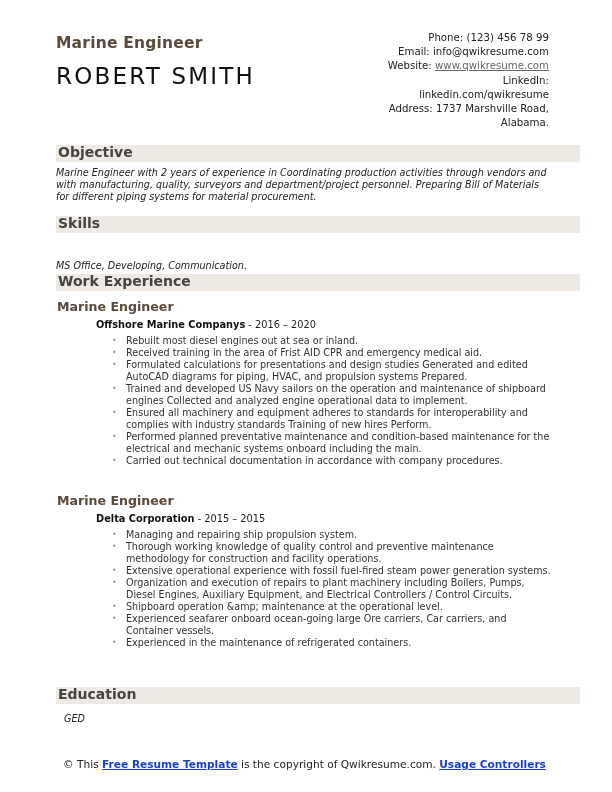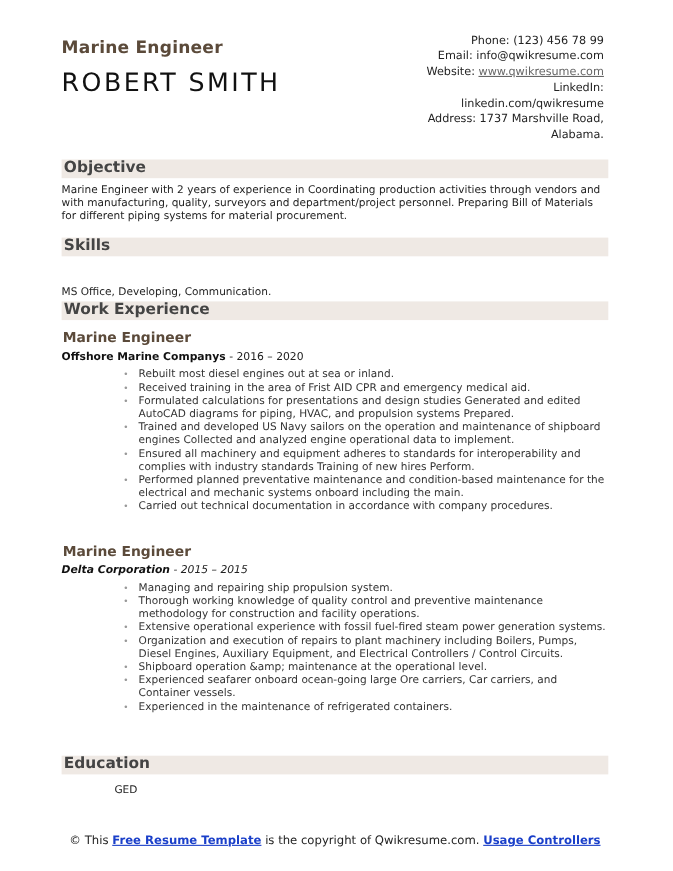--- a/index.html
+++ b/index.html
@@ -2,26 +2,26 @@
 <html><head>
 <meta charset="utf-8">
 <style>
   html, body { margin: 0; padding: 0; background: #ffffff; }
   body { width: 612px; height: 792px; position: relative; overflow: hidden;
          font-family: "DejaVu Sans", sans-serif; color: #222; }
   .role-title { position: absolute; left: 56px; top: 34px; font-size: 15.5px; font-weight: bold; color: #5b4a3a; letter-spacing: 0.2px; }
   .name { position: absolute; left: 56px; top: 63px; font-size: 23px; color: #111; letter-spacing: 2.2px; }
   .contact { position: absolute; right: 63px; top: 31px; width: 220px; text-align: right; font-size: 10.2px; line-height: 14.2px; color: #222; }
   .contact a { color: #666; text-decoration: underline; }
-  .section-bar { position: absolute; left: 56px; width: 497px; height: 17px; background: #efe9e4; }
+  .section-bar { position: absolute; left: 56px; width: 497px; height: 17px; background: #efe9e4; padding-left: 27px; }
   .section-bar span { position: absolute; left: 2px; top: -1px; font-size: 14px; font-weight: bold; color: #444; }
-  .para { position: absolute; left: 56px; width: 497px; font-size: 9.6px; line-height: 12px; color: #222; }
+  .para { position: absolute; left: 56px; width: 497px; font-size: 9.6px; line-height: 12px; color: #222; font-style: italic; }
   .job-title { position: absolute; left: 57px; font-size: 12.6px; font-weight: bold; color: #5b4a3a; }
   .job-line { position: absolute; left: 56px; font-size: 9.8px; color: #222; }
-  .job-line b { font-weight: bold; color: #111; }
+  .job-line b { font-weight: bold; color: #111; margin-left: 40px; }
   ul.bullets { position: absolute; left: 56px; width: 497px; margin: 0; padding: 0 0 0 22px; list-style: none; font-size: 9.6px; line-height: 12px; color: #333; box-sizing: border-box; }
   ul.bullets li { position: relative; margin-left: 48px; }
   ul.bullets li::before { content: "•"; position: absolute; left: -14px; top: 0; color: #999; font-size: 8px; }
   .footer { position: absolute; left: 56px; width: 497px; top: 758px; text-align: center; font-size: 10.6px; line-height: 13px; color: #222; }
   .footer a { color: #1a3fc9; font-weight: bold; text-decoration: underline; margin-top: 20px; }
 </style>
 </head>
 <body>
 
 <div class="role-title">Marine Engineer</div>
@@ -57,31 +57,31 @@
   <li>Rebuilt most diesel engines out at sea or inland.</li>
   <li>Received training in the area of Frist AID CPR and emergency medical aid.</li>
   <li>Formulated calculations for presentations and design studies Generated and edited AutoCAD diagrams for piping, HVAC, and propulsion systems Prepared.</li>
   <li>Trained and developed US Navy sailors on the operation and maintenance of shipboard engines Collected and analyzed engine operational data to implement.</li>
   <li>Ensured all machinery and equipment adheres to standards for interoperability and complies with industry standards Training of new hires Perform.</li>
   <li>Performed planned preventative maintenance and condition-based maintenance for the electrical and mechanic systems onboard including the main.</li>
   <li>Carried out technical documentation in accordance with company procedures.</li>
 </ul>
 
 <div class="job-title" style="top:493px;">Marine Engineer</div>
-<div class="job-line" style="top:513px;font-style:italic;"><b>Delta Corporation</b><span> - 2015 – 2015</span></div>
+<div class="job-line" style="top:513px;"><b>Delta Corporation</b><span> - 2015 – 2015</span></div>
 <ul class="bullets" style="top:529px;">
   <li>Managing and repairing ship propulsion system.</li>
   <li>Thorough working knowledge of quality control and preventive maintenance methodology for construction and facility operations.</li>
   <li>Extensive operational experience with fossil fuel-fired steam power generation systems.</li>
   <li>Organization and execution of repairs to plant machinery including Boilers, Pumps, Diesel Engines, Auxiliary Equipment, and Electrical Controllers / Control Circuits.</li>
   <li>Shipboard operation &amp;amp; maintenance at the operational level.</li>
   <li>Experienced seafarer onboard ocean-going large Ore carriers, Car carriers, and Container vessels.</li>
   <li>Experienced in the maintenance of refrigerated containers.</li>
 </ul>
 
 <div class="section-bar" style="top:687px;">
   <span>Education</span>
 </div>
-<div class="para" style="top:713px; left:64px;margin-left:40px;">GED</div>
+<div class="para" style="top:713px; left:64px;">GED</div>
 
 <div class="footer">
   <span>© This </span><a>Free Resume Template</a><span> is the copyright of Qwikresume.com. </span><a>Usage Controllers</a>
 </div>
 
 </body></html>

